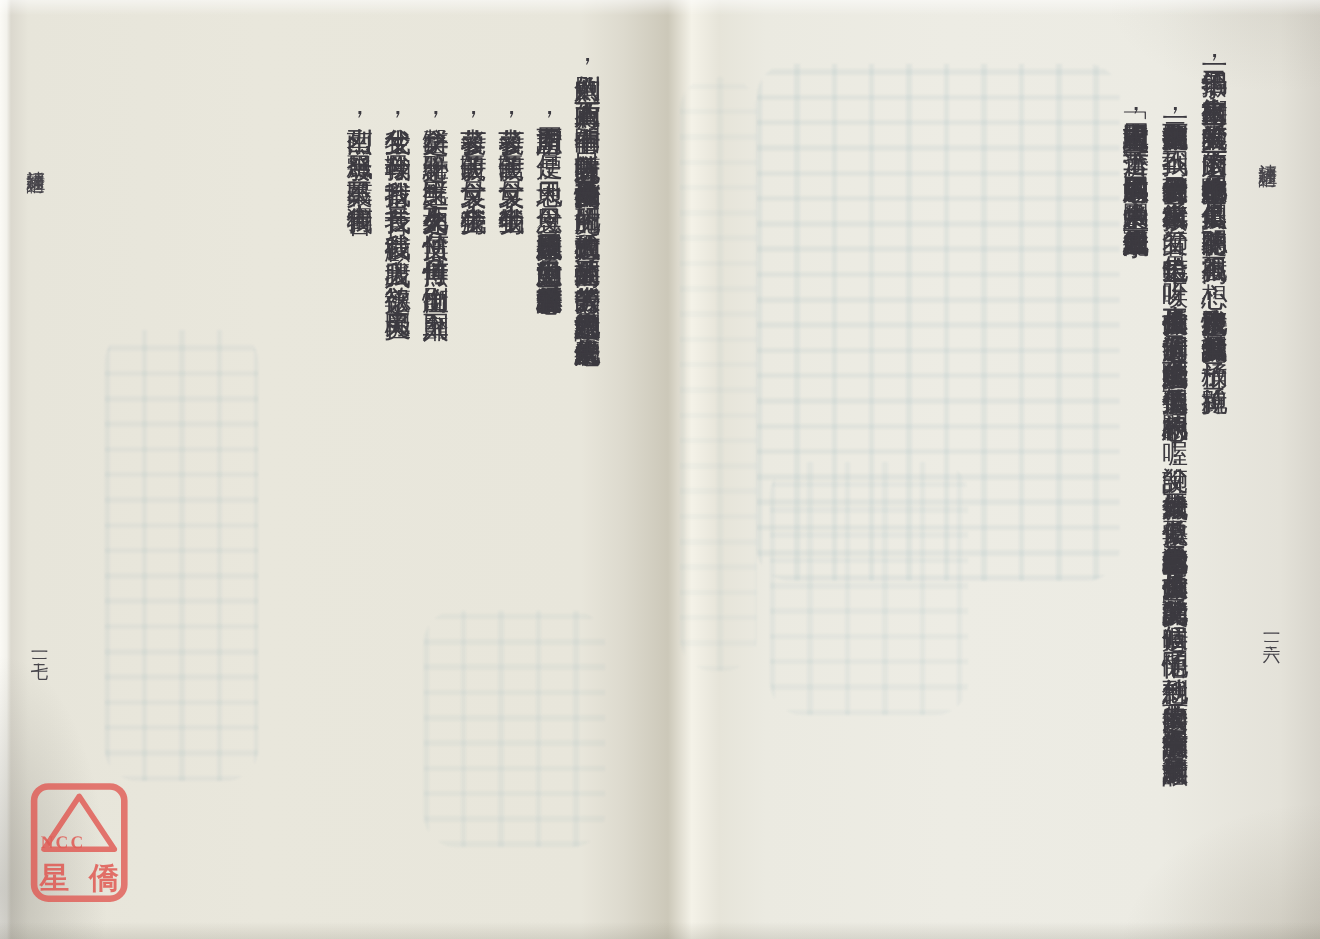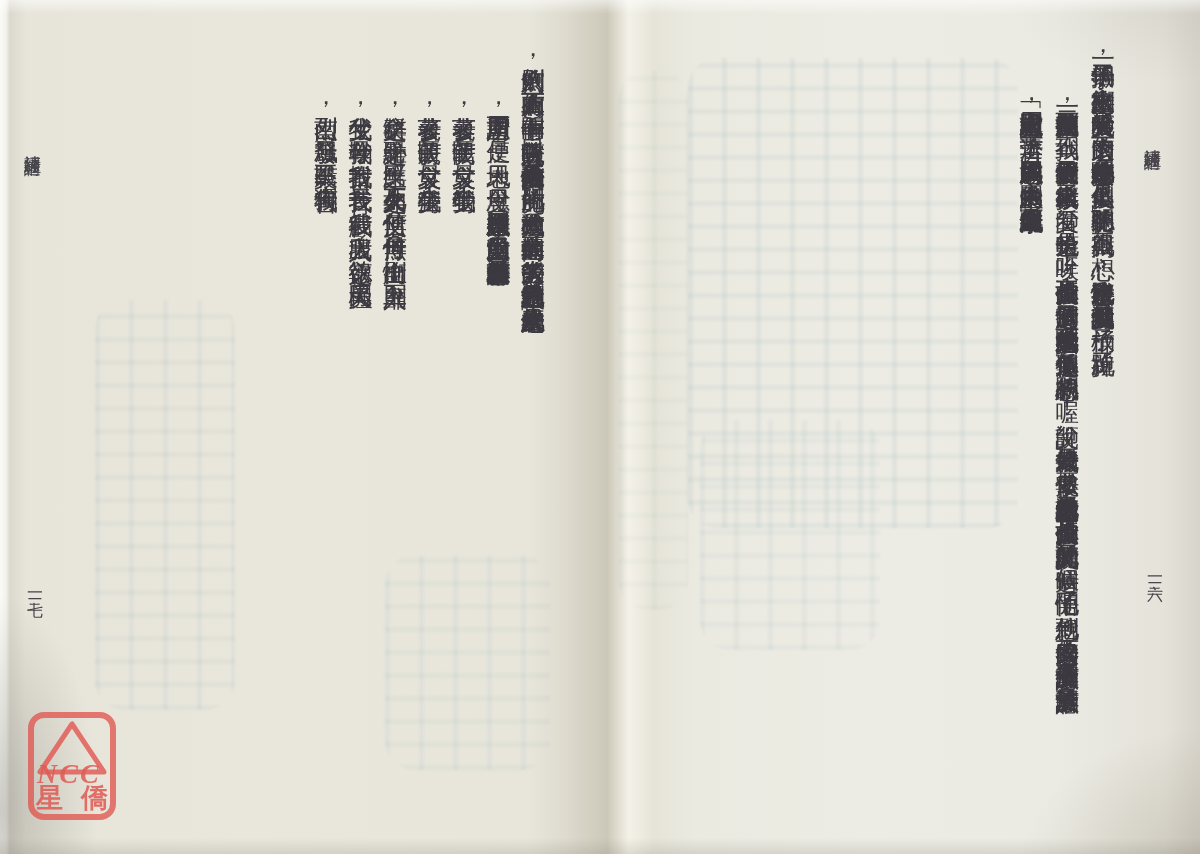--- a/index.html
+++ b/index.html
@@ -91,21 +91,21 @@
   
   .stamp{
     position:absolute;left:28px;top:712px;width:76px;height:96px;
     border:6px solid rgba(224,82,76,.82);
     border-radius:16px;
     opacity:.92;
   }
   .stamp svg{position:absolute;left:0;top:0;}
   .stamp .ncc{
     position:absolute;left:3px;top:40px;width:70px;
-    font-style:italic;font-weight:bold;font-size:28px;letter-spacing:2px;
+    font-weight:bold;font-size:16px;letter-spacing:2px;
     color:rgba(224,82,76,.88);
   }
   .stamp .name{
     position:absolute;left:0;bottom:-2px;width:100%;
     display:flex;justify-content:space-between;padding:0 2px;box-sizing:border-box;
     font-weight:bold;font-size:27px;color:rgba(224,82,76,.88);
     font-family:"Liberation Serif", serif;
   }
 </style>
 </head>

